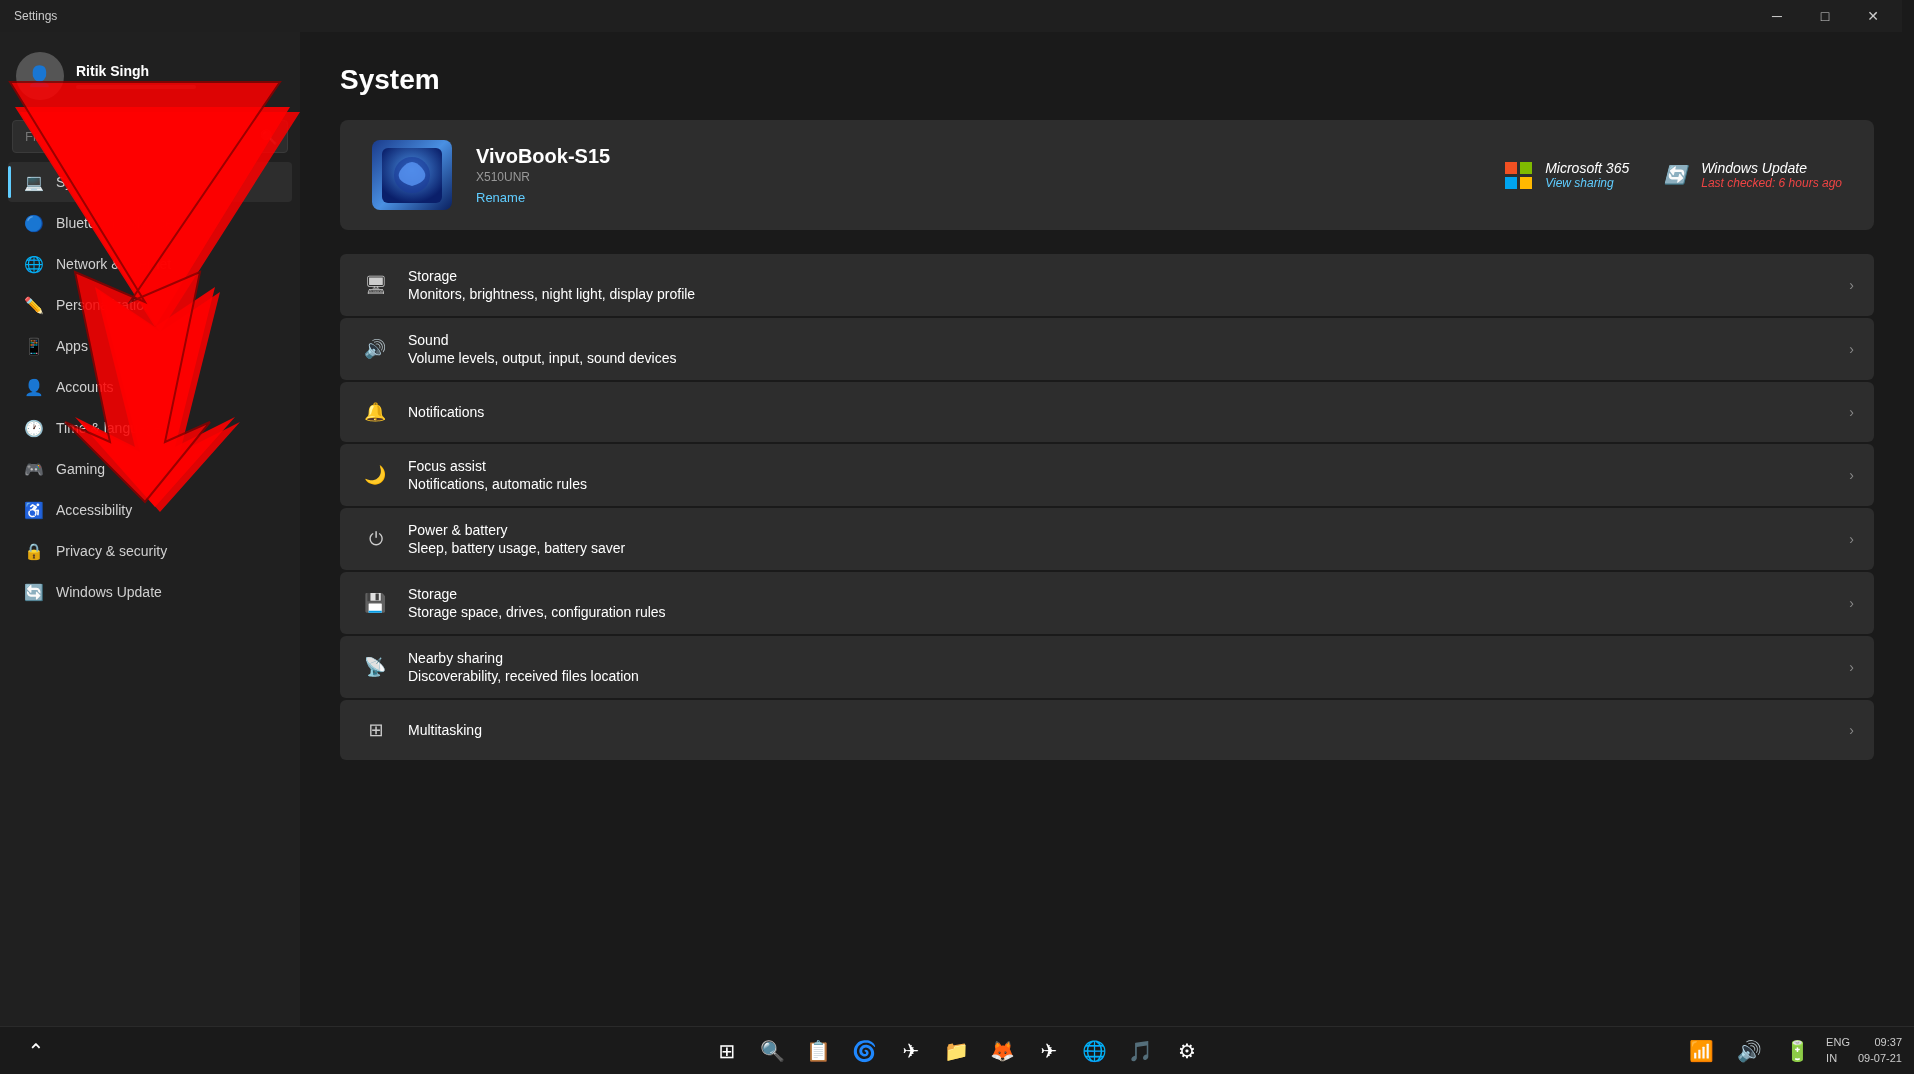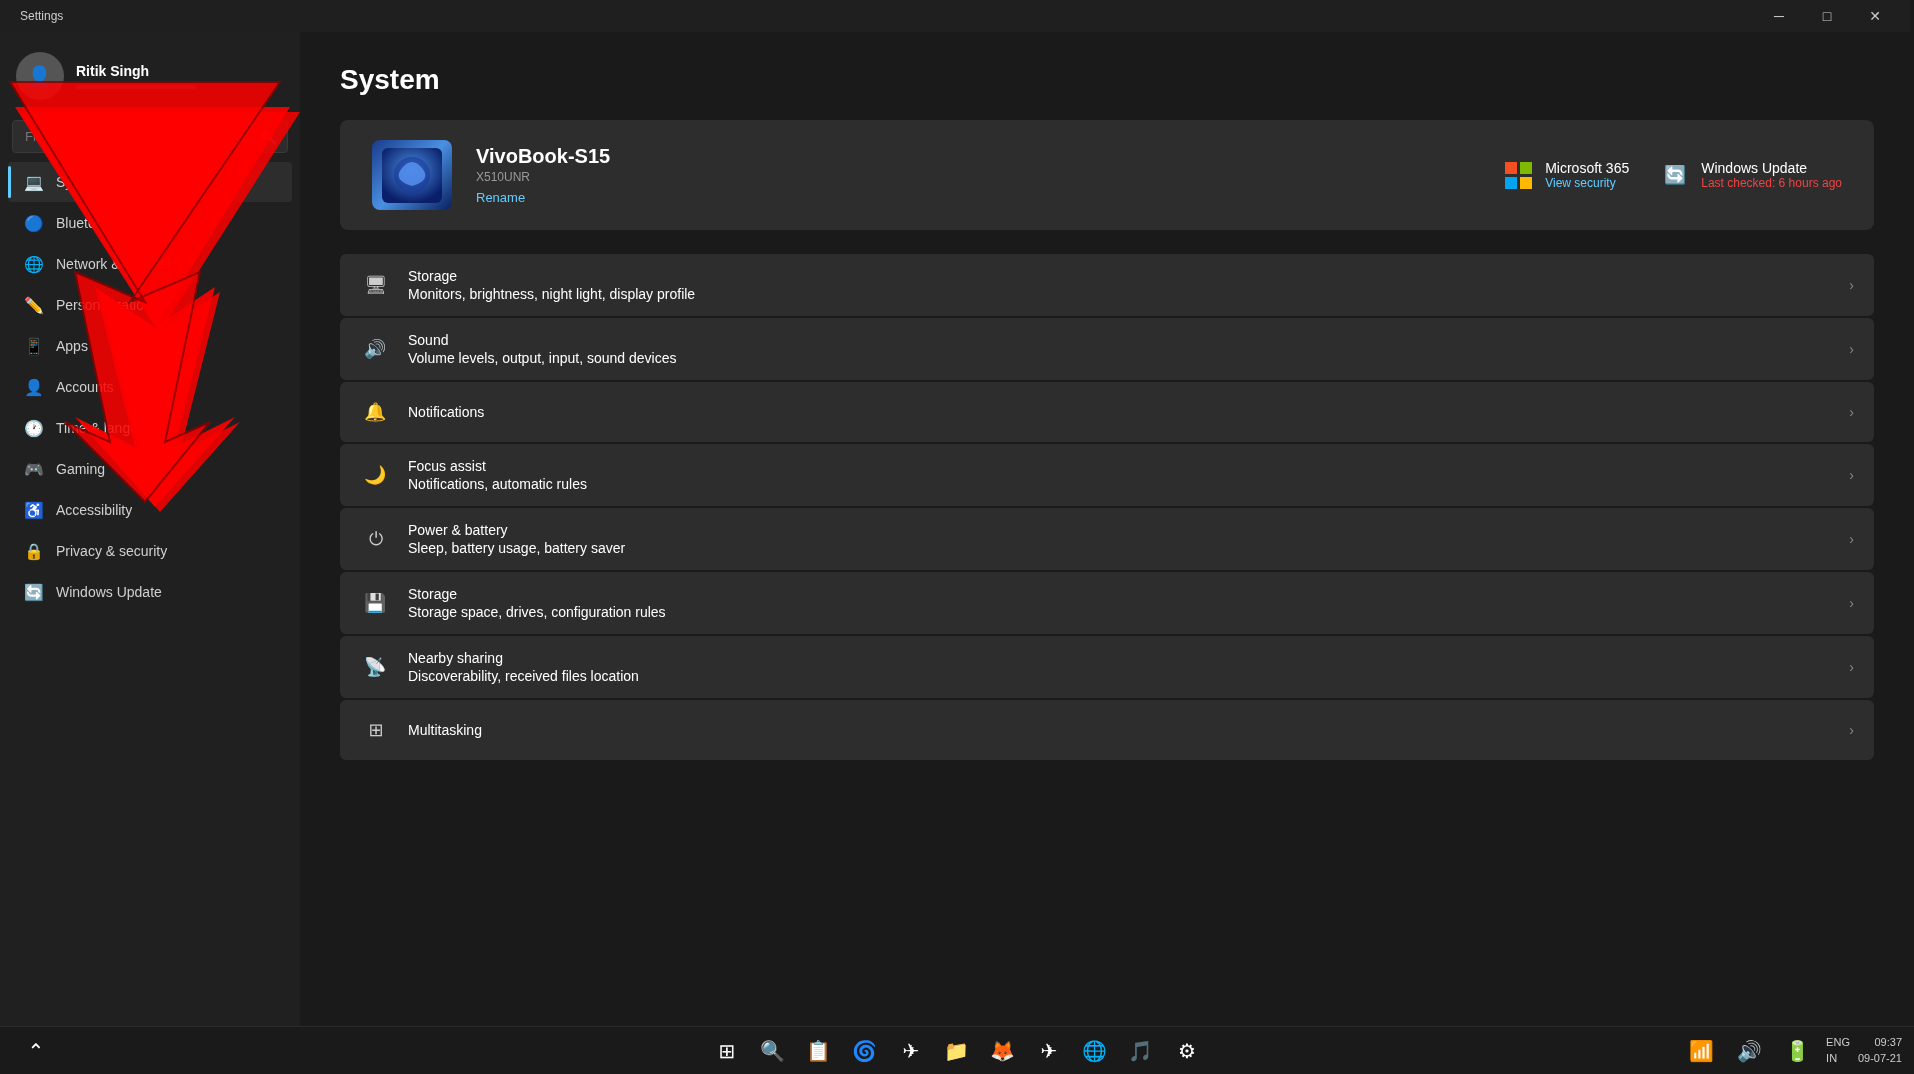--- a/index.html
+++ b/index.html
@@ -8,26 +8,26 @@
       height: 1074px;
       background: #1a1a1a;
       font-family: 'Segoe UI', sans-serif;
       color: #fff;
       overflow: hidden;
     }
 
     
     .titlebar {
       position: absolute;
-      top: 0; left: 0; right: 4px;
+      top: 0; left: 0; right: 12px;
       height: 32px;
       background: #1f1f1f;
       display: flex;
       align-items: center;
-      padding: 0 12px;
+      padding: 0 6px;
     }
     .titlebar-controls {
       margin-left: auto;
       display: flex;
       gap: 2px;
     }
     .titlebar-btn {
       width: 46px;
       height: 32px;
       display: flex;
@@ -184,20 +184,21 @@
 
     .device-services {
       display: flex;
       gap: 32px;
       margin-left: auto;
     }
     .service-item {
       display: flex;
       align-items: center;
       gap: 12px;
+      font-style: italic;
     }
     .service-icon {
       width: 36px;
       height: 36px;
       display: flex;
       align-items: center;
       justify-content: center;
       font-size: 20px;
     }
     .ms-icon {
@@ -416,21 +417,21 @@
       <div class="device-services">
         <div class="service-item">
           <div class="service-icon ms-icon">
             <div class="ms-square" style="background:#f25022;"></div>
             <div class="ms-square" style="background:#7fba00;"></div>
             <div class="ms-square" style="background:#00a4ef;"></div>
             <div class="ms-square" style="background:#ffb900;"></div>
           </div>
           <div>
             <div class="service-name">Microsoft 365</div>
-            <div class="service-desc">View security</div>
+            <div class="service-desc">View sharing</div>
           </div>
         </div>
         <div class="service-item">
           <div class="update-icon">🔄</div>
           <div>
             <div class="service-name">Windows Update</div>
             <div class="service-desc" style="color:#ef4444;">Last checked: 6 hours ago</div>
           </div>
         </div>
       </div>

